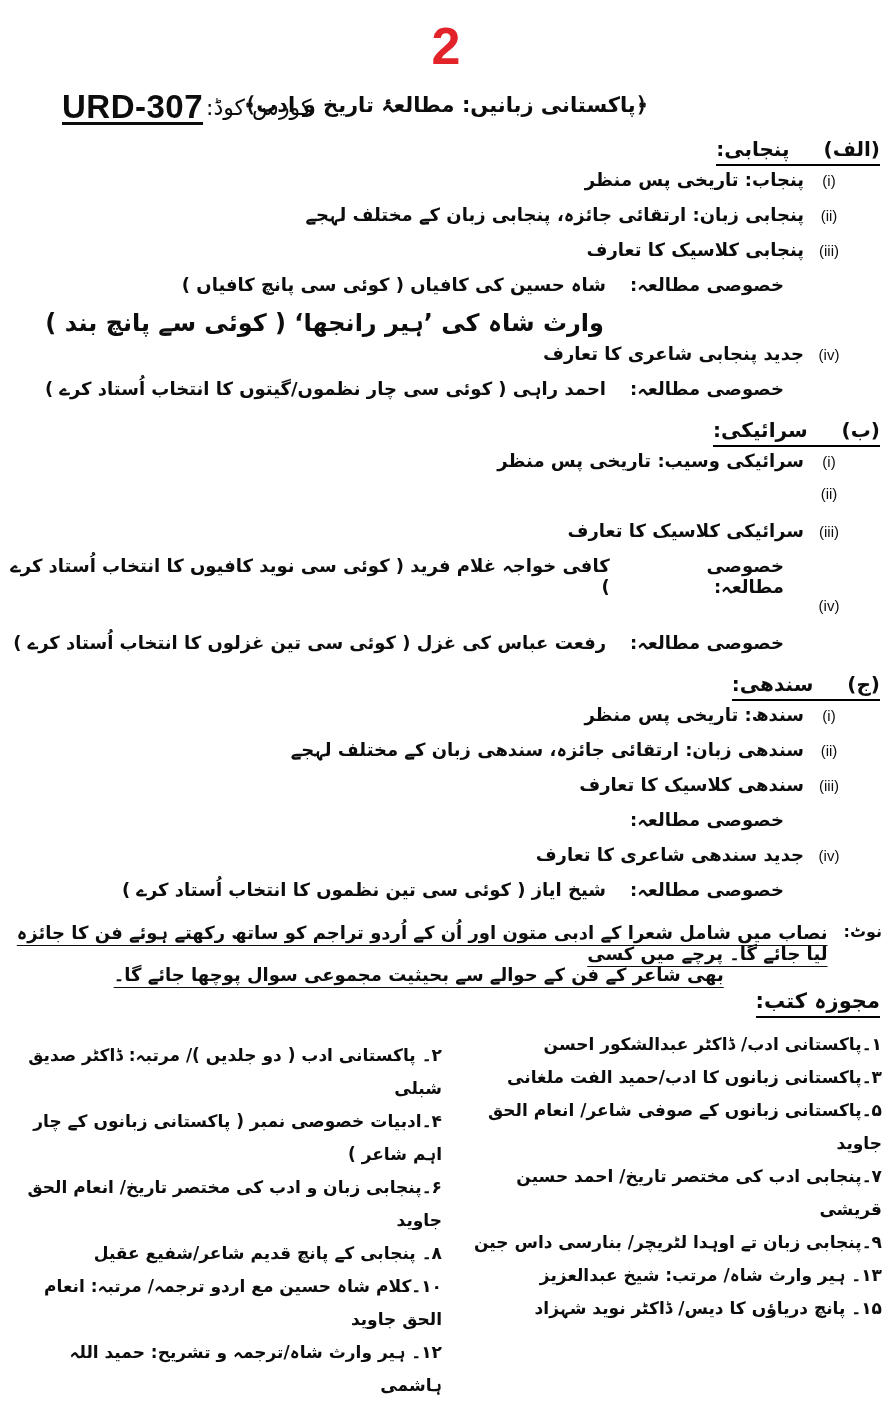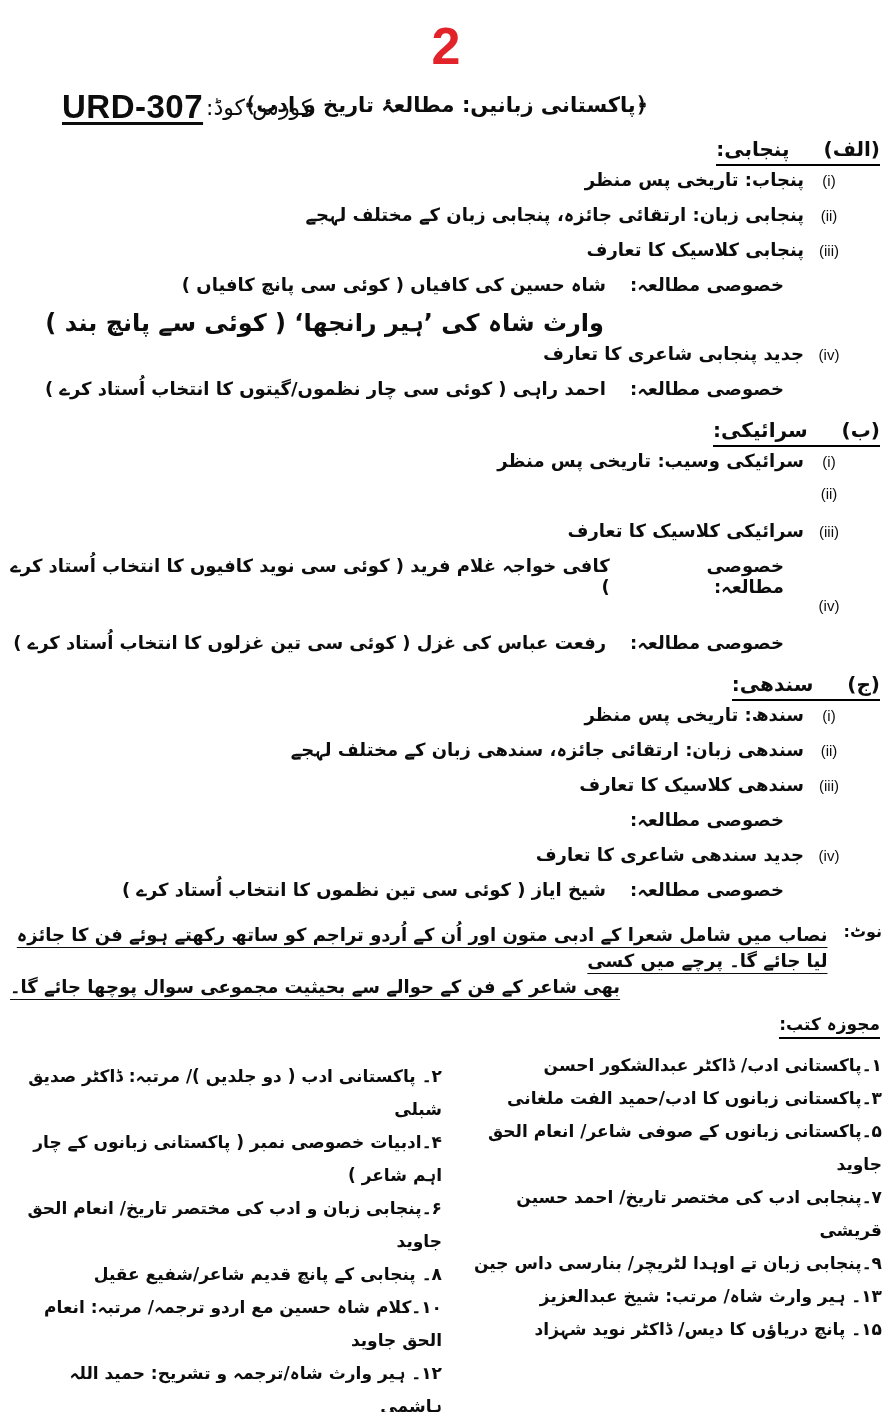--- a/index.html
+++ b/index.html
@@ -39,26 +39,26 @@
     font-family:"Liberation Sans",sans-serif;font-size:15px;font-weight:normal;
   }
   .row .text{font-size:18px;font-weight:bold;}
   .special{display:flex;align-items:baseline;gap:24px;padding-right:98px;min-height:35px;}
   .special .label,.special .stext{font-size:18px;font-weight:bold;}
   .cont-row{padding-right:278px;min-height:34px;font-size:24px;font-weight:bold;}
   
   .note{display:flex;gap:16px;margin:8px 0 4px;align-items:flex-start;}
   .note .nlabel{font-size:16px;font-weight:bold;flex:0 0 auto;}
   .note .nbody{flex:1;}
-  .nline{font-size:18px;font-weight:bold;text-decoration:underline;text-underline-offset:6px;line-height:26px;}
-  .nline2{text-align:left;}
+  .nline{font-size:18px;font-weight:bold;text-decoration:underline;text-underline-offset:6px;line-height:21px;}
+  .nline2{text-align:center;}
   
   .books-heading{
     display:inline-block;border-bottom:2px solid #000;padding-bottom:3px;
-    font-size:17px;font-weight:bold;margin:10px 2px 10px 0;
+    font-size:21px;font-weight:bold;margin:0 2px 10px 0;
   }
   .books{display:grid;grid-template-columns:1fr 1fr;column-gap:8px;}
   .bcol{display:flex;flex-direction:column;}
   .bcol-left{padding-top:11px;}
   .bitem{min-height:33px;font-size:17px;font-weight:bold;text-align:right;line-height:33px;}
 </style>
 </head>
 <body>
 
 <div class="page">

